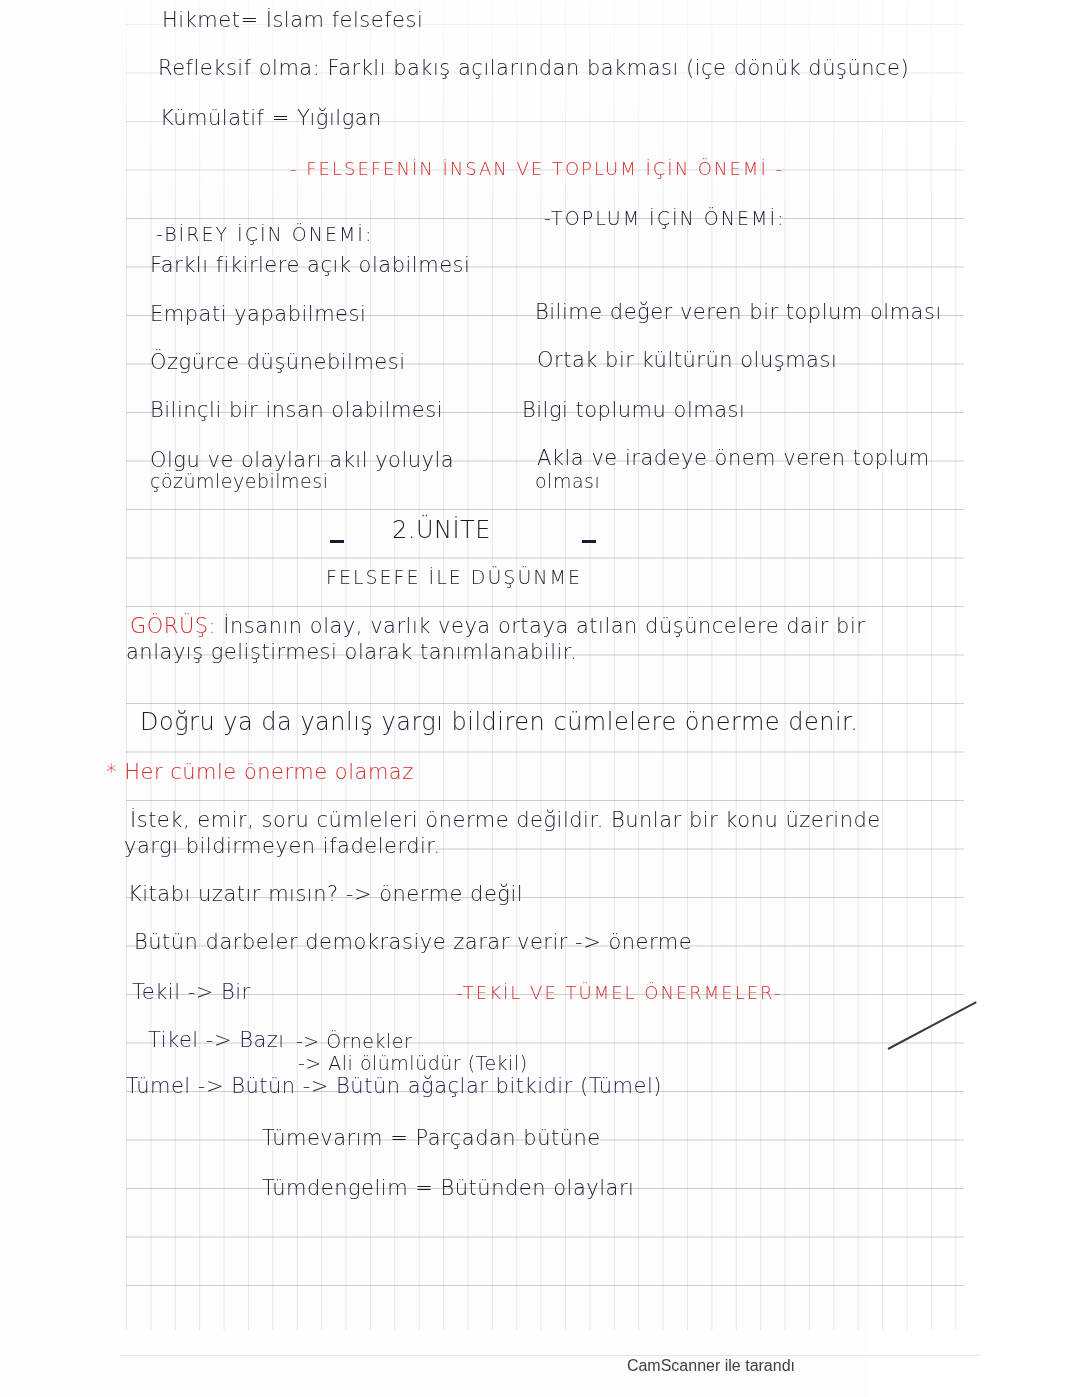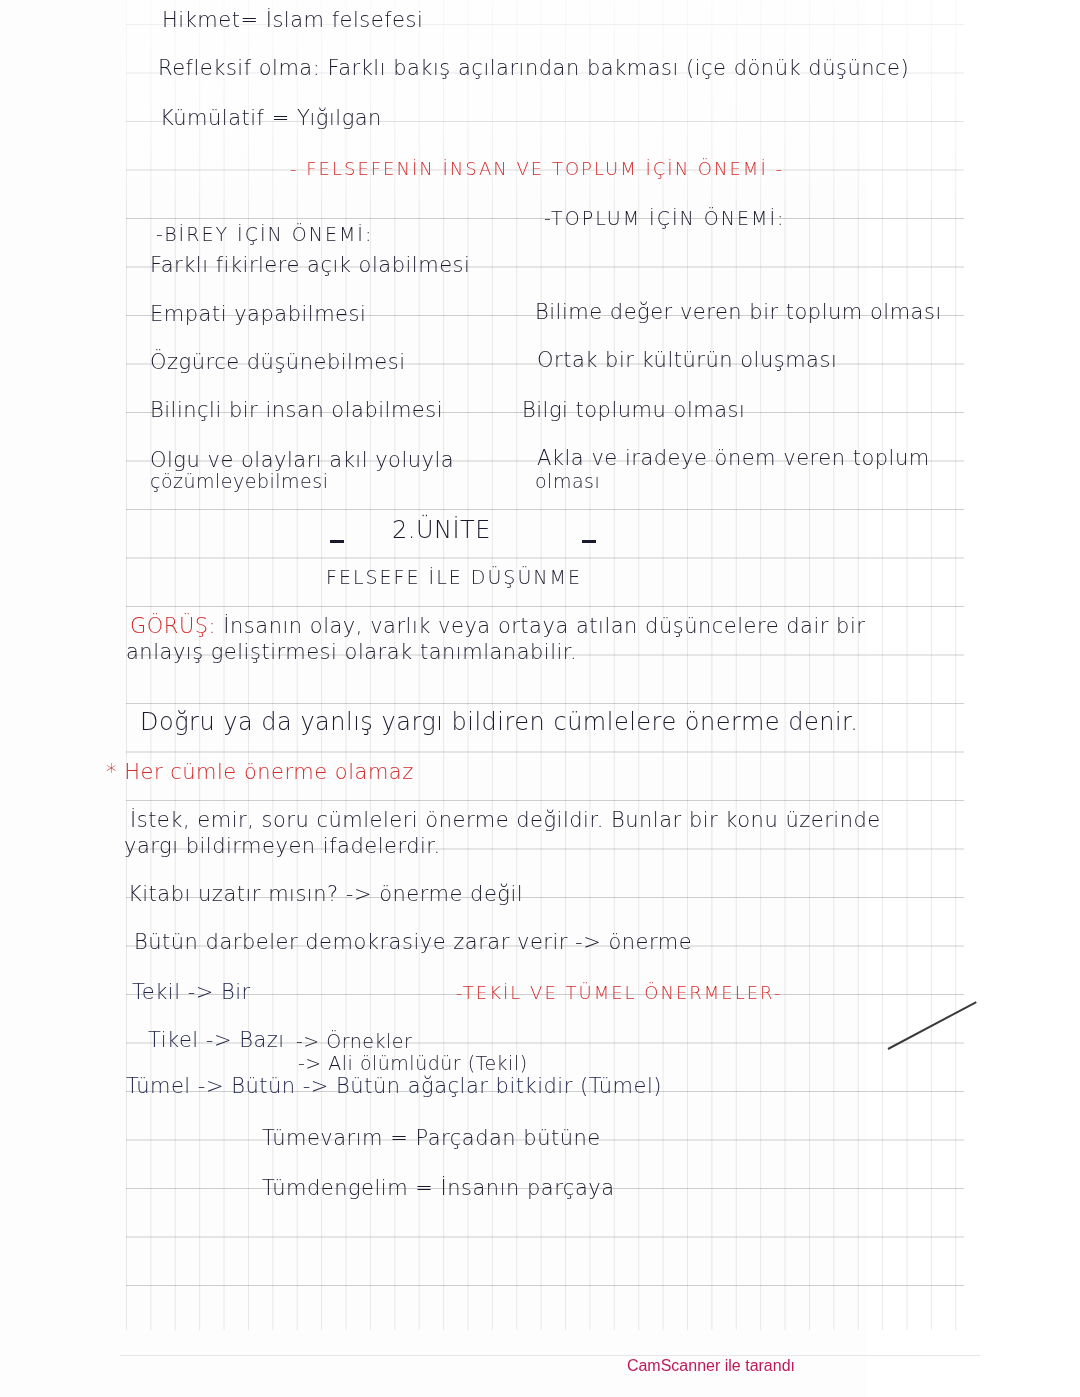--- a/index.html
+++ b/index.html
@@ -29,21 +29,21 @@
     position: absolute; white-space: nowrap; color: #1a1a2e;
     font-family: "DejaVu Sans", sans-serif; font-weight: 300; letter-spacing: 0.5px;
   }
   .light { font-size: 21px; }
   .mid { font-size: 24px; }
   .red { color: #d42a2a; }
   .navy { color: #1d2348; }
   .caps { text-transform: none; letter-spacing: 2px; }
   .footer {
     position: absolute; right: 72px; top: 1357px; font-family: "Liberation Sans", sans-serif;
-    font-size: 16px; color: #be185d;
+    font-size: 16px; color: #404040;
   }
   .stroke {
     position: absolute; height: 2px; background: #3a3a3a; transform-origin: left center;
   }
   .dash { position: absolute; height: 3px; width: 14px; background: #1a1a2e; }
 </style>
 </head>
 <body>
 
 <div class="page">
@@ -106,19 +106,19 @@
 
   <div class="hw light navy" style="left:132px; top:980px;">Tekil -&gt; Bir</div>
   <div class="hw red caps" style="left:456px; top:982px; font-size:18px;">-TEKİL VE TÜMEL ÖNERMELER-</div>
 
   <div class="hw light navy" style="left:148px; top:1028px;">Tikel -&gt; Bazı</div>
   <div class="hw light" style="left:296px; top:1030px; font-size:19px;">-&gt; Örnekler</div>
   <div class="hw light" style="left:298px; top:1052px; font-size:19px;">-&gt; Ali ölümlüdür (Tekil)</div>
   <div class="hw light navy" style="left:126px; top:1074px;">Tümel -&gt; Bütün -&gt; Bütün ağaçlar bitkidir (Tümel)</div>
 
   <div class="hw light" style="left:262px; top:1126px;">Tümevarım = Parçadan bütüne</div>
-  <div class="hw light" style="left:262px; top:1176px;">Tümdengelim = İnsanın parçaya</div>
+  <div class="hw light" style="left:262px; top:1176px;">Tümdengelim = Bütünden olayları</div>
 
   <div class="stroke" style="left:888px; top:1048px; width:100px; transform: rotate(-28deg);"></div>
 
   <div class="bottom-rule"></div>
   <div class="footer">CamScanner ile tarandı</div>
 </div>
 
 </body></html>

